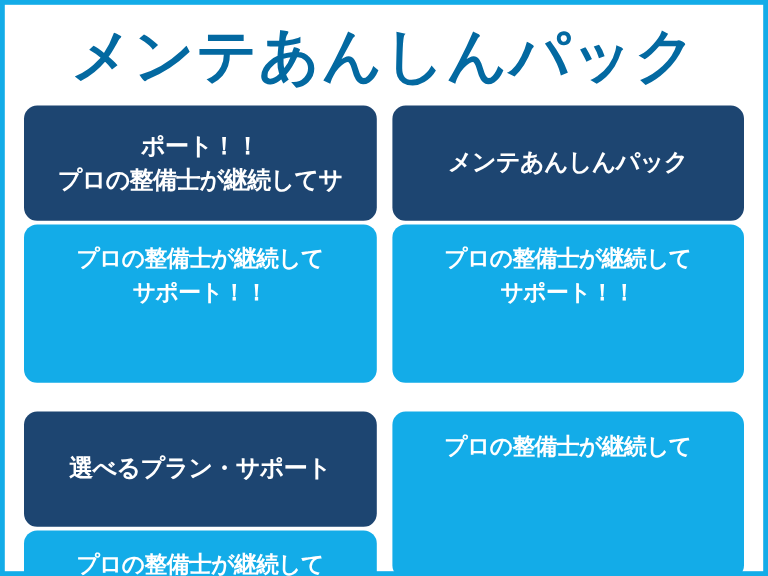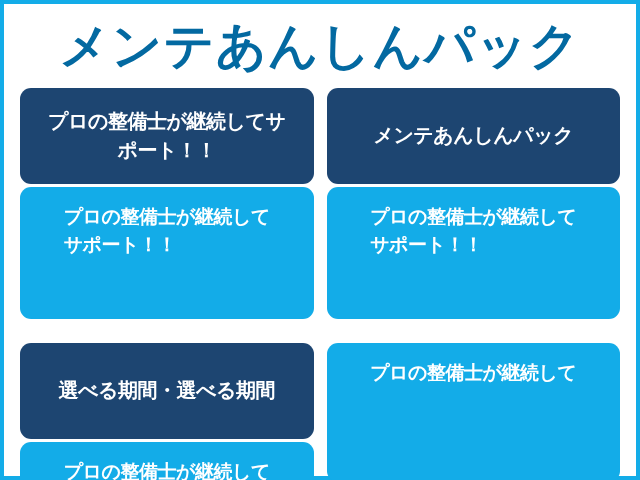--- a/index.html
+++ b/index.html
@@ -74,20 +74,21 @@
     min-height: 77px;
   }
   .card-head.one-line {
     min-height: 77px;
   }
 
   .card-body {
     background: #13ACE8;
     color: #ffffff;
     border-radius: 11px;
+    text-align: center;
     font-weight: 700;
     font-size: 19px;
     line-height: 1.45;
     padding: 16px 8px 16px 8px;
     display: flex;
     align-items: flex-start;
     justify-content: center;
     letter-spacing: -0.5px;
   }
   .row-1 .card-body { min-height: 100px; }
@@ -105,22 +106,22 @@
 
   <div class="title-bar">
     <div class="title-text">メンテあんしんパック</div>
   </div>
 
   <div class="grid">
 
     <div class="card row-1">
       <div class="card-head two-line">
         <span class="head-lines">
+          <span class="line">ポート！！</span>
           <span class="line">プロの整備士が継続してサ</span>
-          <span class="line">ポート！！</span>
         </span>
       </div>
       <div class="card-body">
         <span class="body-lines">
           <span class="line">プロの整備士が継続して</span>
           <span class="line">サポート！！</span>
         </span>
       </div>
     </div>
 
@@ -134,21 +135,21 @@
         <span class="body-lines">
           <span class="line">プロの整備士が継続して</span>
           <span class="line">サポート！！</span>
         </span>
       </div>
     </div>
 
     <div class="card row-2">
       <div class="card-head one-line">
         <span class="head-lines">
-          <span class="line">選べる期間・選べる期間</span>
+          <span class="line">選べるプラン・サポート</span>
         </span>
       </div>
       <div class="card-body">
         <span class="body-lines">
           <span class="line">プロの整備士が継続して</span>
 
         </span>
       </div>
     </div>
 

